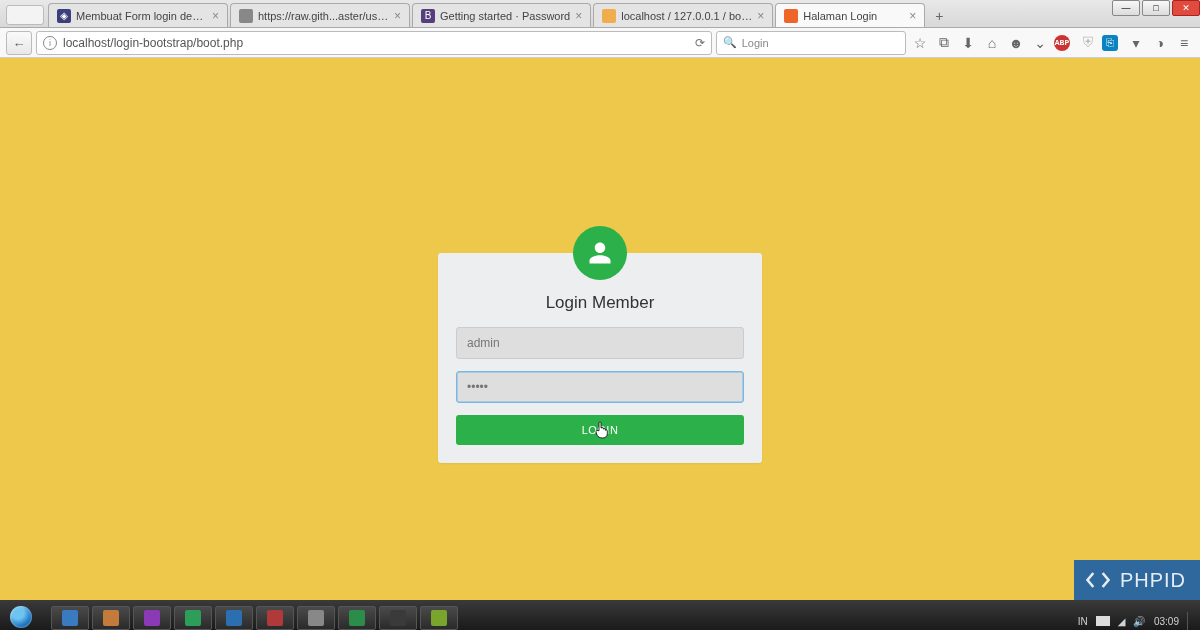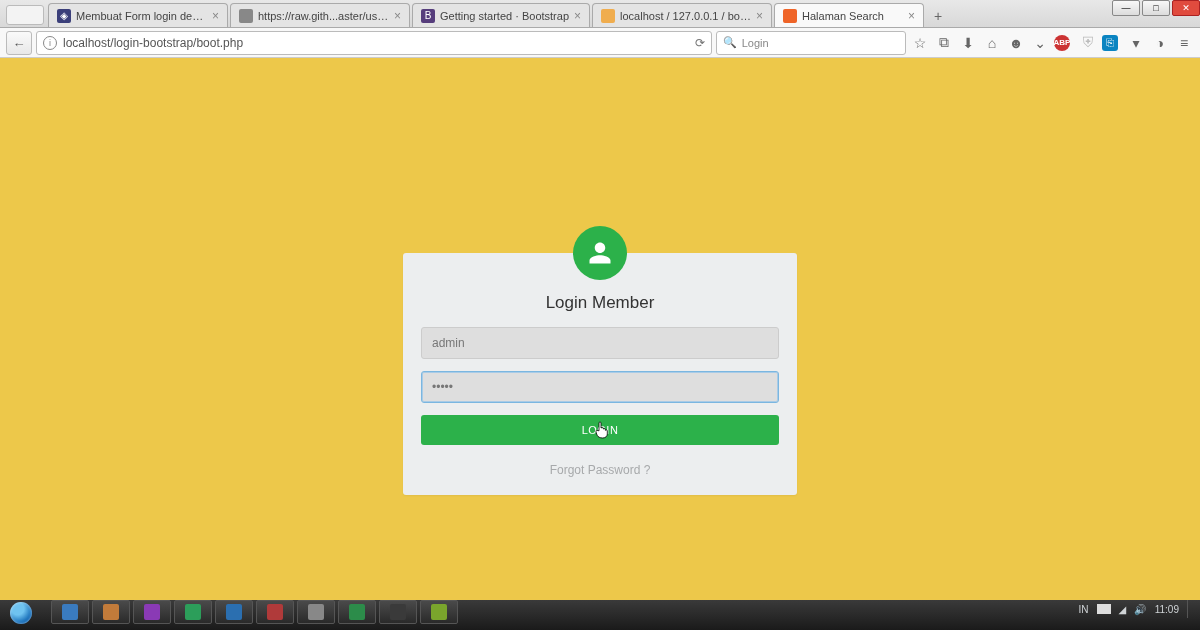--- a/index.html
+++ b/index.html
@@ -50,32 +50,32 @@
     background: #fff; display: flex; align-items: center; padding: 0 6px; gap:6px;
     font-size: 12px; color: #555;
   }
   .url-field .info { width:14px; height:14px; border:1px solid #888; border-radius:50%; font-size:9px; display:flex; align-items:center; justify-content:center; color:#888; }
   .reload { color:#777; }
   .search-field {
     width: 190px; height: 24px; border:1px solid #bbb; border-radius:3px; background:#fff;
     display:flex; align-items:center; padding:0 6px; gap:5px; font-size:11px; color:#888;
   }
   .tb-icon { width:20px; color:#666; font-size:14px; text-align:center; }
-  .abp { background:#c33; color:#fff; border-radius:50%; width:16px; height:16px; font-size:8px; font-weight:bold; display:flex; align-items:center; justify-content:center; }
+  .abp { background:#c33; color:#fff; border-radius:50%; width:16px; height:16px; font-size:8px; font-weight:bold; display:flex; align-items:center; justify-content:center;font-family:Liberation Mono, monospace; }
   .shield { color:#bbb; }
   .onetab { background:#0a84c1; color:#fff; width:16px; height:16px; border-radius:3px; font-size:10px; display:flex; align-items:center; justify-content:center; }
 
   
   .viewport {
     position: absolute; top: 58px; left: 0; right: 0; bottom: 30px;
     background: #edc84a; overflow: hidden;
   }
 
   .login-card {
-    width: 394px; background: #eceeef; border-radius: 3px;
+    width: 324px; background: #eceeef; border-radius: 3px;
     position: absolute; left: 50%; top: 195px; transform: translateX(-50%);
     padding: 40px 18px 18px 18px; box-shadow: 0 1px 2px rgba(0,0,0,0.05);
   }
   .avatar-circle {
     width: 54px; height: 54px; background: #2cb14a; border-radius: 50%;
     position: absolute; top: -27px; left: 50%; transform: translateX(-50%);
     display: flex; align-items: center; justify-content: center;
   }
   .avatar-circle svg { width: 28px; height: 28px; fill: #fff; }
   .card-title { text-align: center; font-size: 17px; color: #333; font-weight: normal; margin-bottom: 14px; }
@@ -98,21 +98,21 @@
   .phpid {
     position: absolute; right: 0; bottom: 0; height: 40px; padding: 0 14px 0 10px;
     background: #2e689c; color: #e6edf3; display: flex; align-items: center; gap: 8px;
     font-size: 20px; letter-spacing: 1px;
   }
   .phpid svg { width: 28px; height: 28px; stroke:#e6edf3; fill:none; stroke-width:2.2; }
 
   
   .taskbar {
     position: absolute; left:0; right:0; bottom:0; height:30px;
-    background: linear-gradient(#3a3a3a,#1a1a1a); display:flex; align-items:flex-start;
+    background: linear-gradient(#3a3a3a,#1a1a1a); display:flex; align-items:flex-end;
     padding: 0 4px; gap:13px;
   }
   .start-orb {
     width:34px; height:26px; border-radius:4px; display:flex; align-items:center; justify-content:center;
   }
   .start-orb div {
     width:22px; height:22px; border-radius:50%;
     background: radial-gradient(circle at 35% 30%, #6fc3f0 0 30%, #1269b5 70%);
     box-shadow: inset 0 0 3px rgba(255,255,255,.6);
   }
@@ -140,31 +140,31 @@
     <span class="label">Membuat Form login deng...</span>
     <span class="close">×</span>
     </div>
     <div class="tab">
       <span class="favicon" style="background:#888"></span>
     <span class="label">https://raw.gith...aster/users.sql</span>
     <span class="close">×</span>
     </div>
     <div class="tab">
       <span class="favicon" style="background:#563d7c">B</span>
-    <span class="label">Getting started · Bootstrap</span>
+    <span class="label">Getting started · Password</span>
     <span class="close">×</span>
     </div>
     <div class="tab">
       <span class="favicon" style="background:#f0ad4e"></span>
     <span class="label">localhost / 127.0.0.1 / boot...</span>
     <span class="close">×</span>
     </div>
     <div class="tab active">
       <span class="favicon" style="background:#ef6428"></span>
-    <span class="label">Halaman Search</span>
+    <span class="label">Halaman Login</span>
     <span class="close">×</span>
     </div>
     <div class="new-tab">+</div>
   </div>
 
 <div class="addr-bar">
   <div class="nav-back">←</div>
   <div class="url-field">
     <span class="info">i</span>
     <span>localhost/login-bootstrap/boot.php</span>
@@ -203,23 +203,29 @@
     <input class="form-input" value="admin" style="">
     <input class="form-input focus" value="•••••" style="">
     <button class="login-btn">
       <span>LOGIN</span>
       <span class="cursor-hand">
         <svg width="16" height="18" viewBox="0 0 16 18">
             <path fill="#fff" stroke="#000" stroke-width=".8" d="M6 1c.6 0 1 .4 1 1v5l1-.5c.5-.3 1.2 0 1.2.7v.8l1-.4c.6-.2 1.1.2 1.1.8v.9l.9-.3c.6-.2 1.1.3 1.1.9v3.2c0 1.8-1.5 3.9-4.5 3.9S4 15.9 3.2 14.3 2 10.5 2 10.5c-.3-.7.2-1.3.9-1.2l2.1.5V2c0-.6.4-1 1-1z"></path>
           </svg>
       </span>
     </button>
-    <div class="forgot">Forgot Password ?</div>
-  </div>
-
+  </div>
+
+  <div class="phpid">
+    <svg viewBox="0 0 24 24">
+        <polyline points="8 6 3 12 8 18"></polyline>
+        <polyline points="16 6 21 12 16 18"></polyline>
+      </svg>
+    <span>PHPID</span>
+  </div>
 </div>
 
 <div class="taskbar">
   <div class="start-orb">
       <div></div>
     </div>
   <div id="task-items" style="display: flex; gap: 3px;">
       <div class="task-item">
         <span style="width:16px;height:16px;background:#3a7bbf;border-radius:2px;display:block"></span>
       </div>
@@ -249,16 +255,16 @@
       </div>
       <div class="task-item">
         <span style="width:16px;height:16px;background:#7aa52c;border-radius:2px;display:block"></span>
       </div>
     </div>
   <div class="tray">
     <span>IN</span>
     <span class="flag"></span>
     <span>◢</span>
     <span>🔊</span>
-    <span>11:09</span>
+    <span>03:09</span>
     <span class="sep"></span>
   </div>
 </div>
 
 </body></html>

